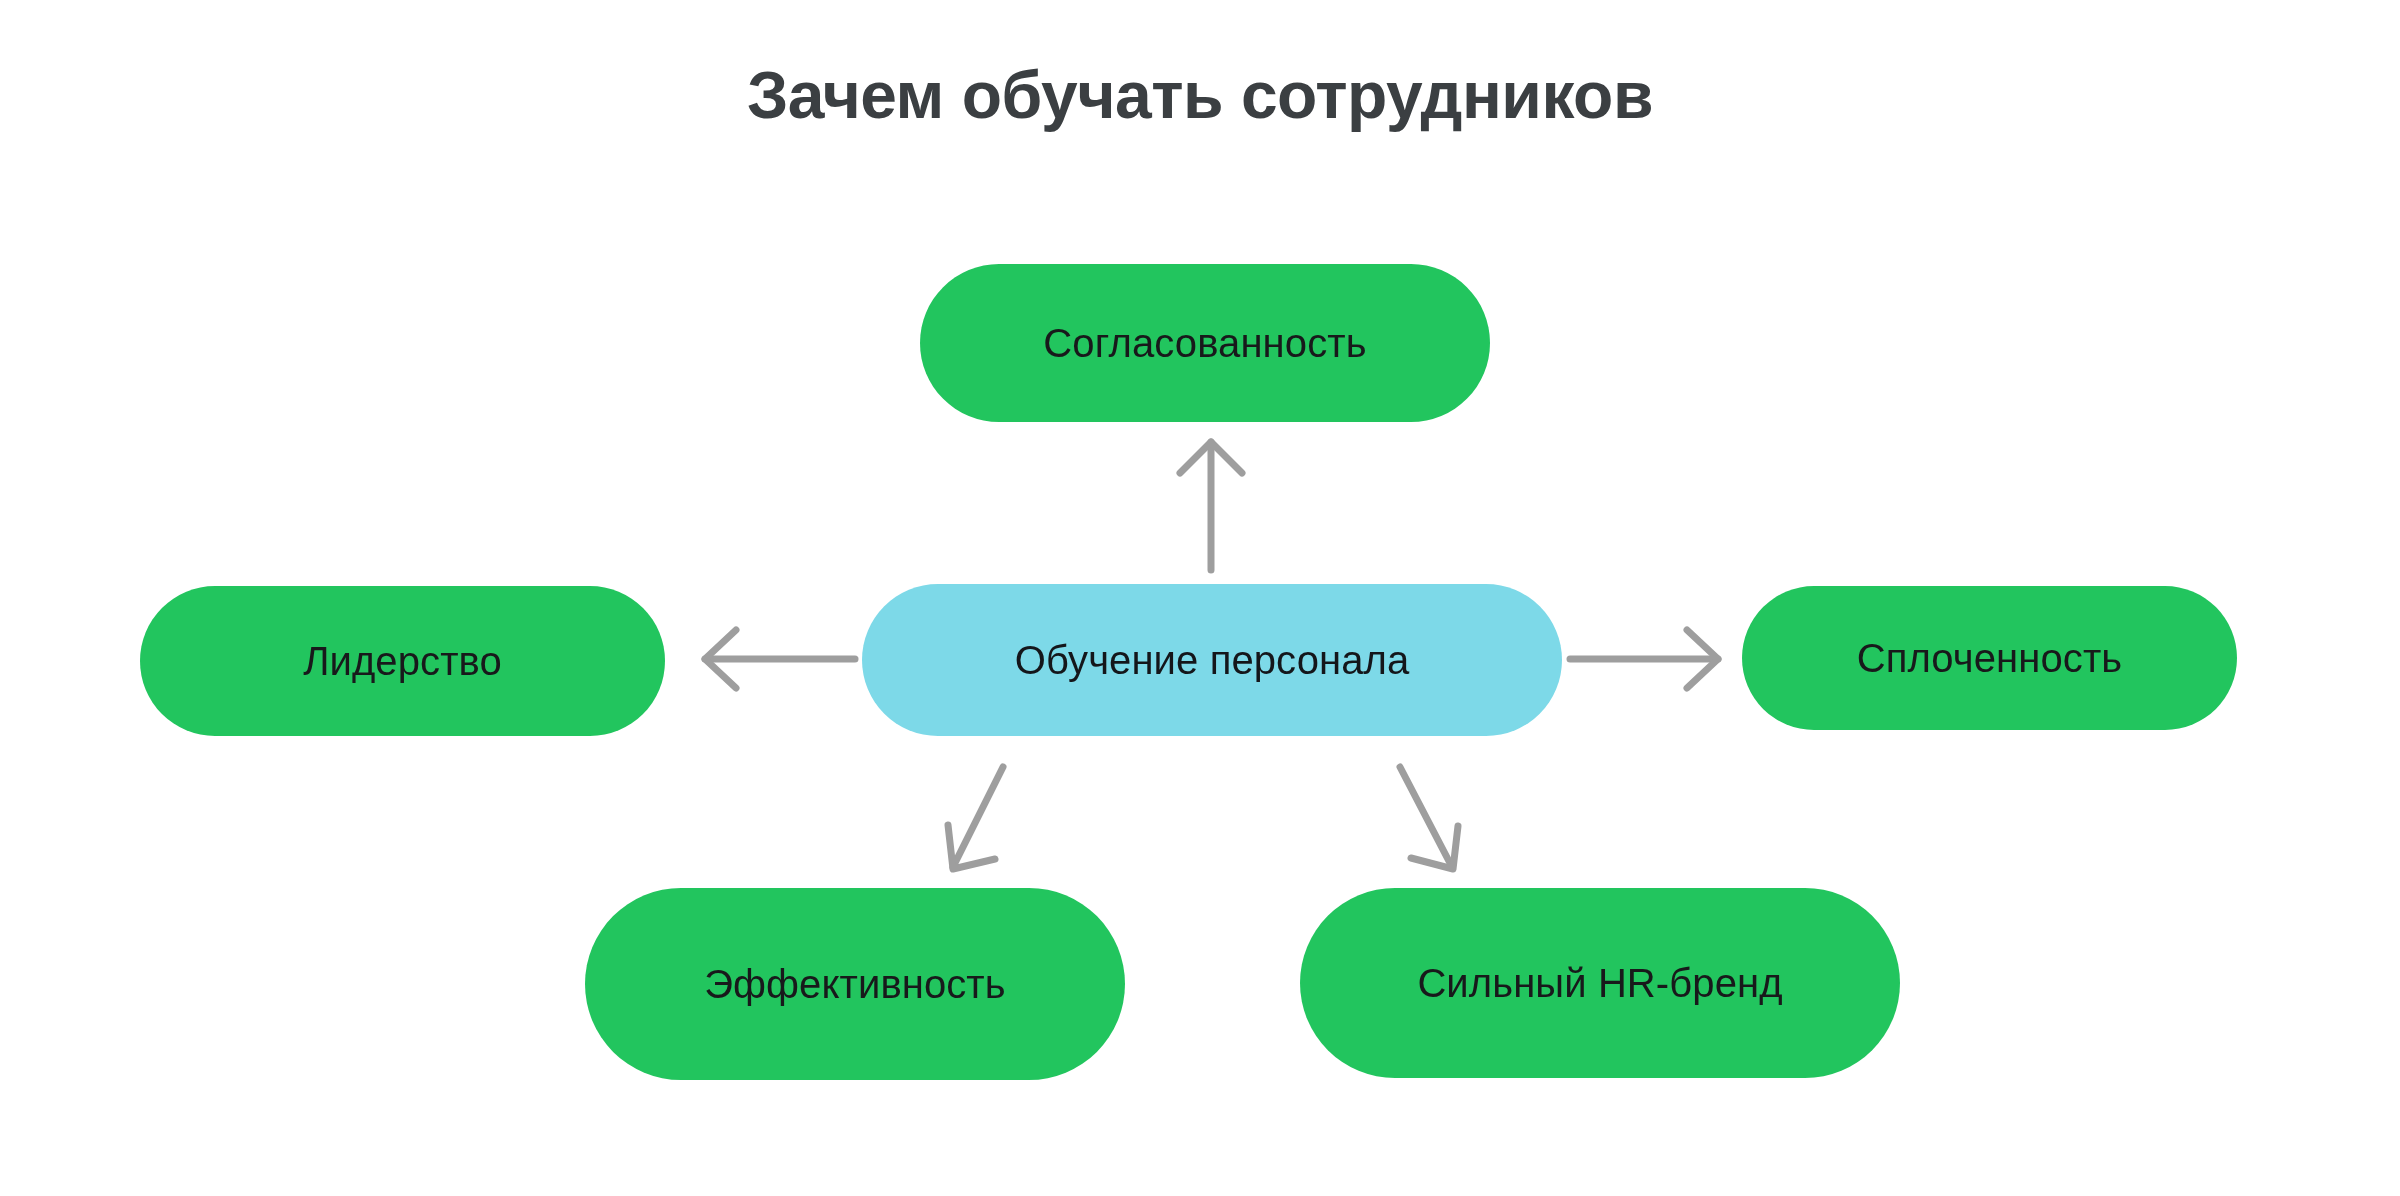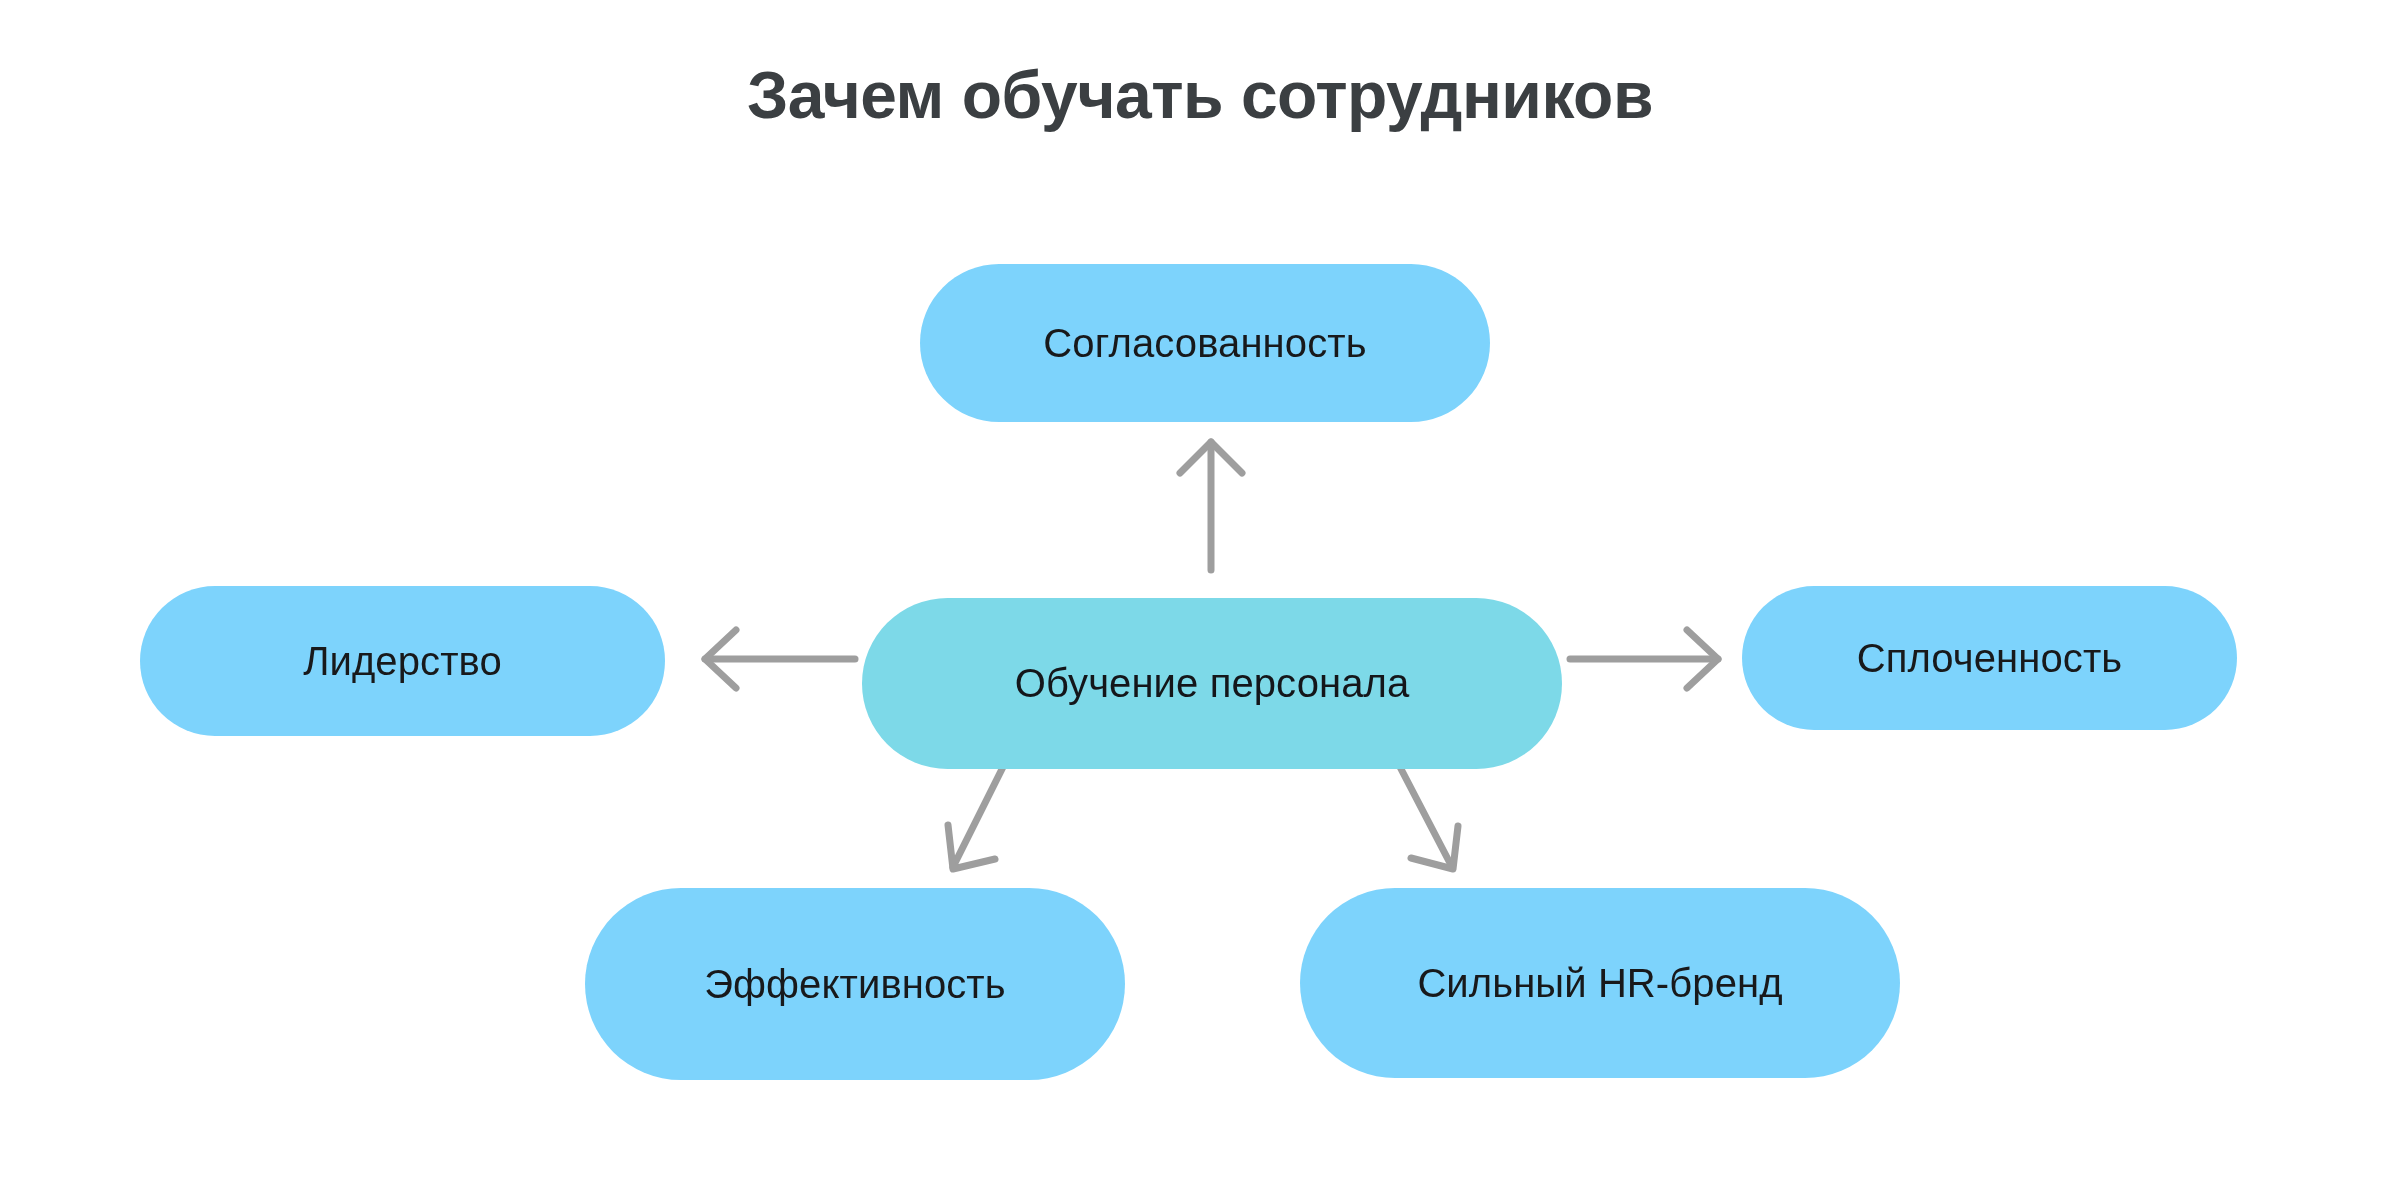--- a/index.html
+++ b/index.html
@@ -46,35 +46,35 @@
   }
 
   
   .node {
     position: absolute;
     box-sizing: border-box;
     display: flex;
     align-items: center;
     justify-content: center;
     border-radius: 999px;
-    background: #7dd3fc;
+    background: #22c55e;
     color: #18191b;
     font-size: 40px;
     font-weight: 400;
     letter-spacing: 0.1px;
     white-space: nowrap;
   }
   .node.center {
     background: #7dd9e8;
     color: #14161a;
   }
 
   
   .node-top          { left: 920px;  top: 264px;  width: 570px;  height: 158px; }
-  .node-center       { left: 862px;  top: 598px;  width: 700px;  height: 171px; }
+  .node-center       { left: 862px;  top: 584px;  width: 700px;  height: 152px; }
   .node-left         { left: 140px;  top: 586px;  width: 525px;  height: 150px; }
   .node-right        { left: 1742px; top: 586px;  width: 495px;  height: 144px; }
   .node-bottom-left  { left: 585px;  top: 888px;  width: 540px;  height: 192px; }
   .node-bottom-right { left: 1300px; top: 888px;  width: 600px;  height: 190px; }
 </style>
 </head>
 <body>
 
 <div class="canvas">
 

